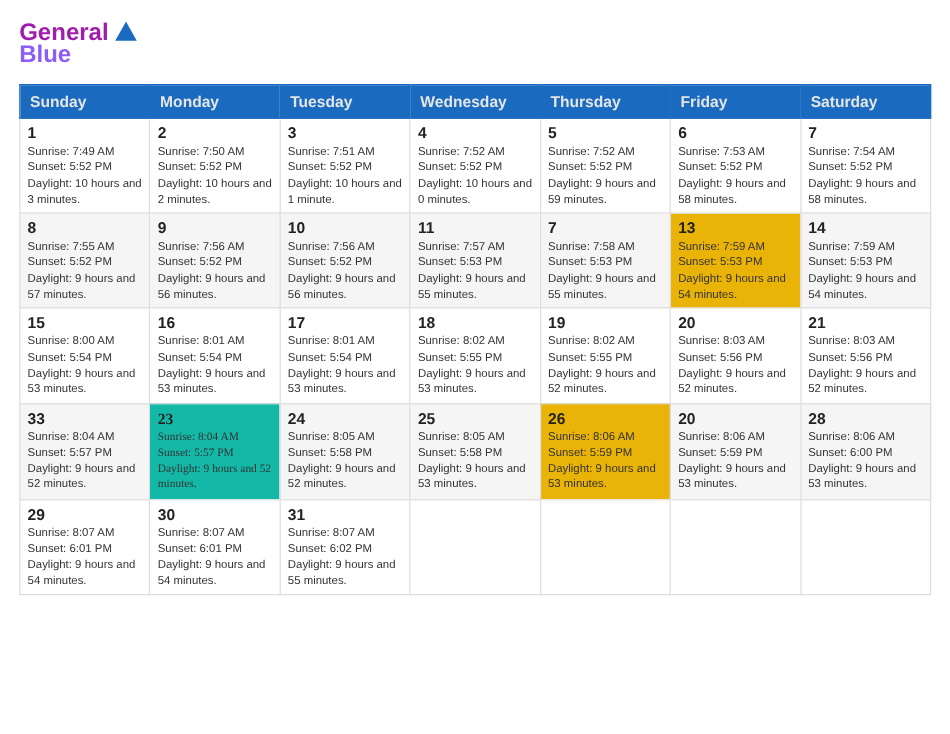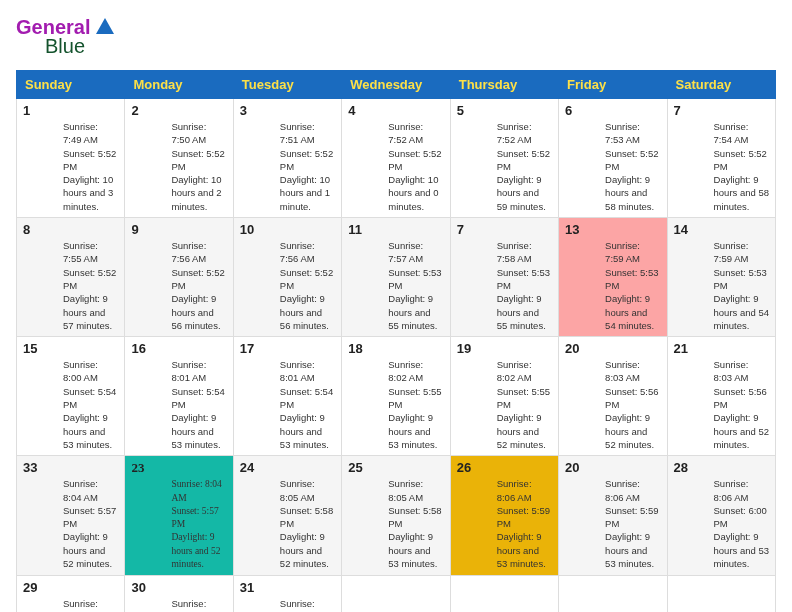--- a/index.html
+++ b/index.html
@@ -38,21 +38,21 @@
       font-size: 16px;
       color: #555;
     }
     .calendar {
       width: 100%;
       border-collapse: collapse;
       border: 1px solid #ccc;
     }
     .calendar th {
       background: #1a6bbf;
-      color: #fde047;
+      color: #e5e5e5;
       font-size: 13px;
       font-weight: bold;
       text-align: left;
       padding: 6px 8px;
       border: 1px solid #1a6bbf;
     }
     .calendar td {
       vertical-align: top;
       padding: 4px 6px;
       border: 1px solid #ddd;
@@ -69,38 +69,37 @@
       font-size: 13px;
       font-weight: bold;
       display: block;
       margin-bottom: 2px;
       color: #222;
     }
     .day-info {
       font-size: 9.5px;
       line-height: 1.4;
       color: #333;
-      margin-left: 40px;
     }
     .empty-cell {
       background: #f9f9f9;
     }
   </style>
 </head>
 <body>
 
 <div class="header">
   <div class="logo">
     <div class="logo-row">
       <span style="font-size:20px; font-weight:bold; color:#a21caf;">General</span>
       <svg width="22" height="22" viewBox="0 0 22 22" style="margin-left:2px; margin-top:-2px;">
         <polygon points="11,2 20,18 2,18" fill="#1a6bbf"></polygon>
       </svg>
     </div>
-    <span style="font-size:20px; font-weight:normal; color:#14532d; margin-top:-4px;margin-left:29px;">Blue</span>
+    <span style="font-size:20px; font-weight:bold; color:#8b5cf6; margin-top:-4px;">Blue</span>
   </div>
   <div class="title-section">
     <div class="month-title"></div>
     <div class="location"></div>
   </div>
 </div>
 
 <table class="calendar">
   <thead>
     <tr>
@@ -158,21 +157,21 @@
           <div class="day-info">Sunrise: 7:56 AM<br>Sunset: 5:52 PM<br>Daylight: 9 hours and 56 minutes.</div>
         </td>
         <td style="background: rgb(245, 245, 245);">
           <span class="day-num">11</span>
           <div class="day-info">Sunrise: 7:57 AM<br>Sunset: 5:53 PM<br>Daylight: 9 hours and 55 minutes.</div>
         </td>
         <td style="background: rgb(245, 245, 245);">
           <span class="day-num">7</span>
           <div class="day-info">Sunrise: 7:58 AM<br>Sunset: 5:53 PM<br>Daylight: 9 hours and 55 minutes.</div>
         </td>
-        <td style="background: #fca5a5;">
+        <td style="background: #eab308;">
           <span class="day-num">13</span>
           <div class="day-info">Sunrise: 7:59 AM<br>Sunset: 5:53 PM<br>Daylight: 9 hours and 54 minutes.</div>
         </td>
         <td style="background: rgb(245, 245, 245);">
           <span class="day-num">14</span>
           <div class="day-info">Sunrise: 7:59 AM<br>Sunset: 5:53 PM<br>Daylight: 9 hours and 54 minutes.</div>
         </td>
       </tr>
       <tr>
         <td>

